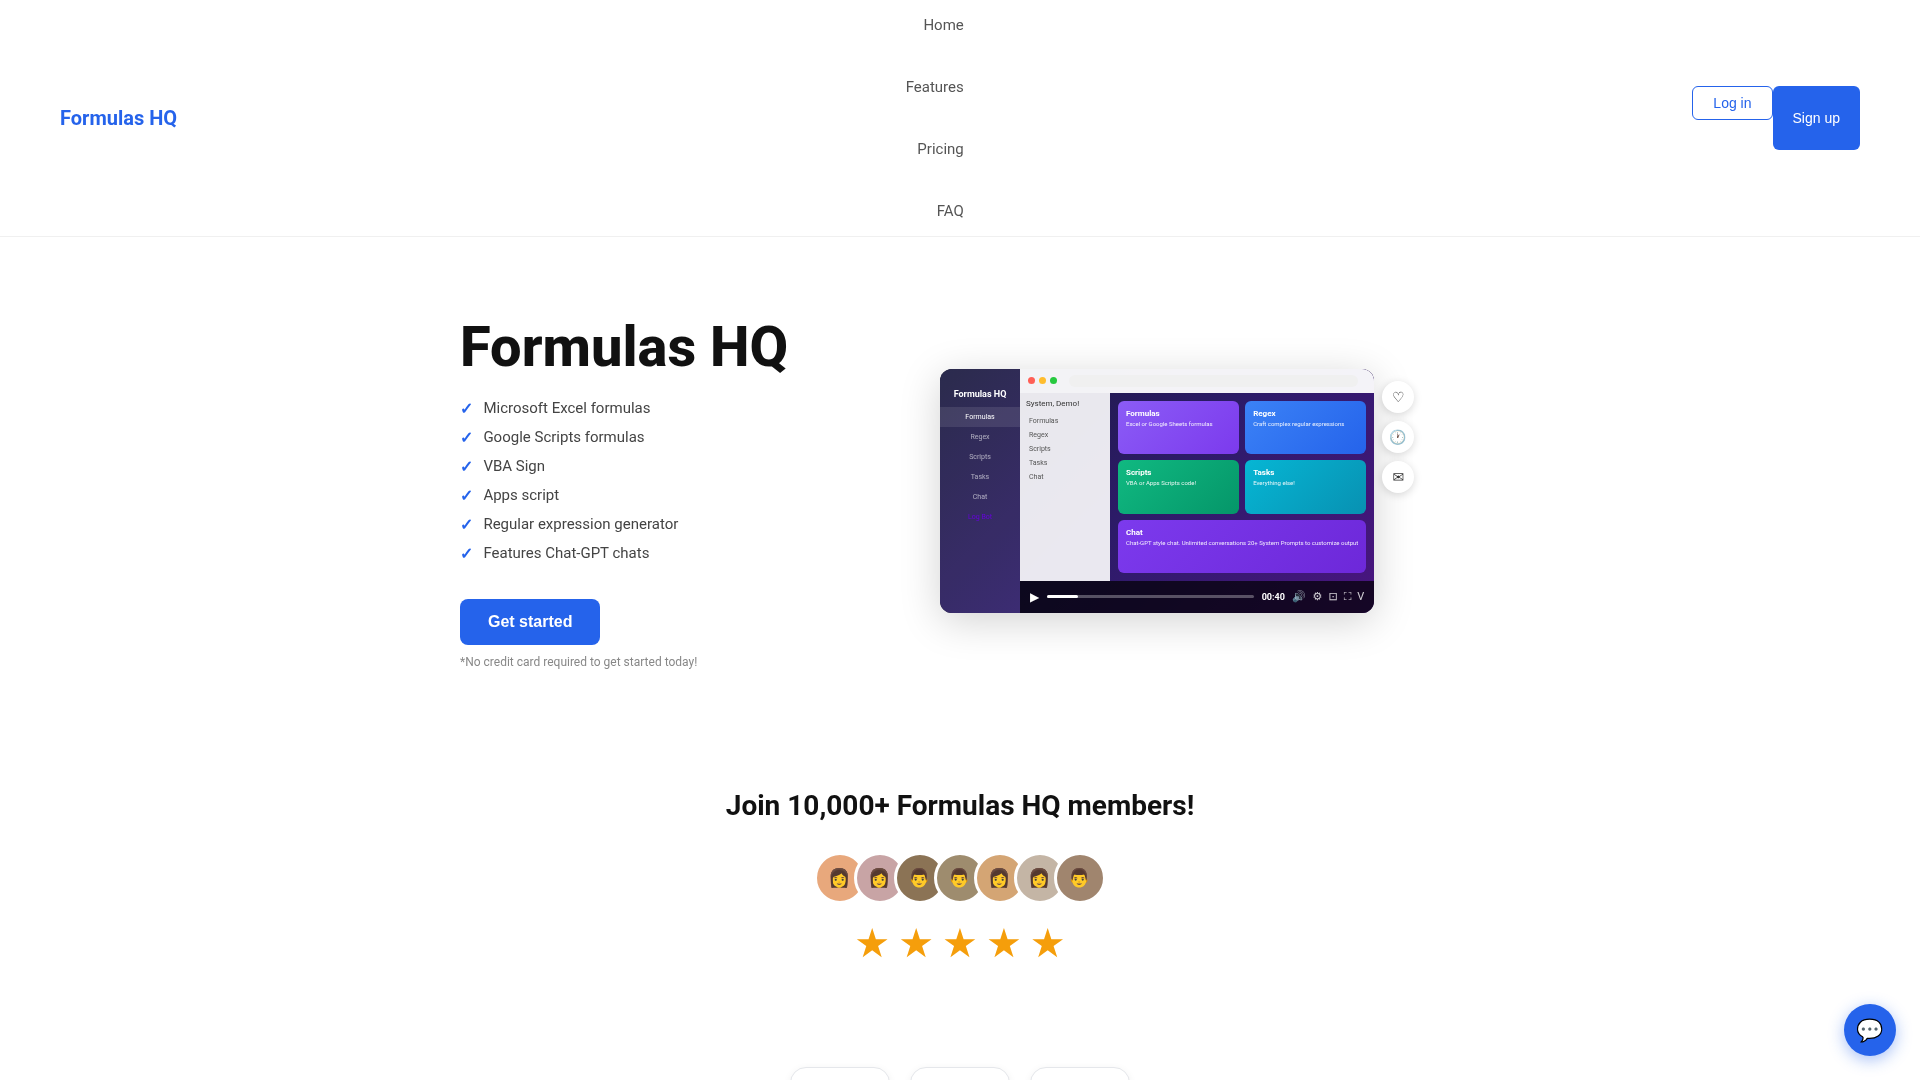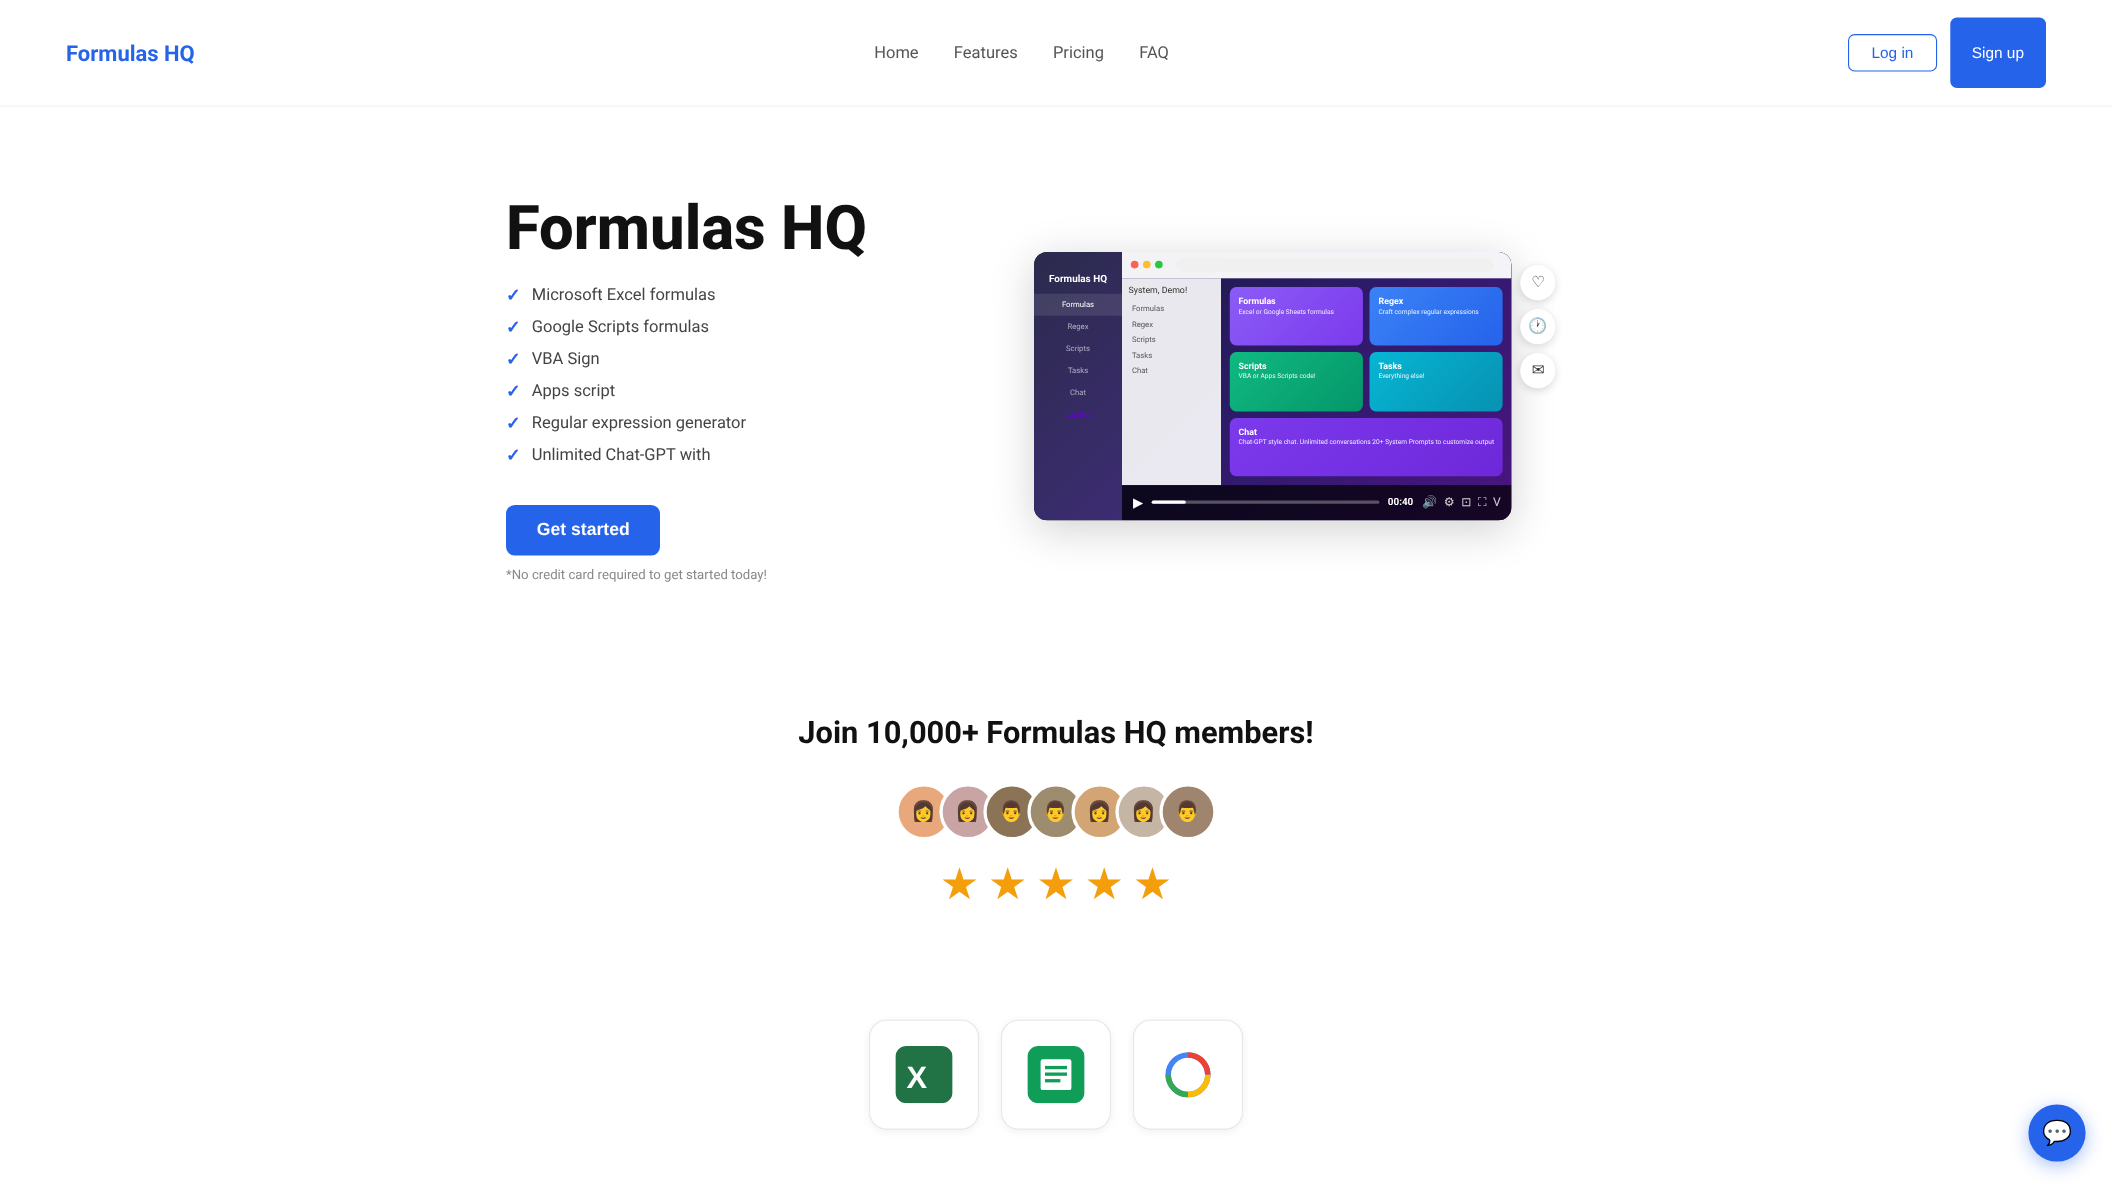--- a/index.html
+++ b/index.html
@@ -5,23 +5,23 @@
     * { margin: 0; padding: 0; box-sizing: border-box; }
     body { font-family: -apple-system, BlinkMacSystemFont, 'Segoe UI', Roboto, sans-serif; background: #fff; color: #333; overflow-x: hidden; }
 
     
     nav {
       display: flex; align-items: center; justify-content: space-between;
       padding: 16px 60px; border-bottom: 1px solid #f0f0f0;
       position: sticky; top: 0; background: #fff; z-index: 100;
     }
     .nav-logo { color: #2563eb; font-weight: 700; font-size: 20px; text-decoration: none; }
-    .nav-links { display: flex; align-items: center; gap: 32px; }
+    .nav-links { display: flex; align-items: flex-end; gap: 44px; flex-direction: column; }
     .nav-link { color: #555; text-decoration: none; font-size: 15px; cursor: pointer; }
-    .nav-actions { display: flex; align-items: center; gap: 12px; }
+    .nav-actions { display: flex; align-items: flex-start; }
     .btn-login {
       padding: 8px 20px; border: 1px solid #2563eb; border-radius: 6px;
       color: #2563eb; background: #fff; font-size: 14px; cursor: pointer; font-weight: 500;
     }
     .btn-signup {
       padding: 24px 20px; border: none; border-radius: 6px;
       background: #2563eb; color: #fff; font-size: 14px; cursor: pointer; font-weight: 500;
     }
 
     
@@ -188,21 +188,21 @@
       <li>
         <span class="check-icon">✓</span>
         <span>Apps script</span>
       </li>
       <li>
         <span class="check-icon">✓</span>
         <span>Regular expression generator</span>
       </li>
       <li>
         <span class="check-icon">✓</span>
-        <span>Unlimited Chat-GPT with</span>
+        <span>Features Chat-GPT chats</span>
       </li>
     </ul>
     <button class="btn-get-started">Get started</button>
     <p class="no-cc">*No credit card required to get started today!</p>
   </div>
 
   <div class="hero-right">
     <div style="position:relative; display:inline-block;">
       <div class="video-container">
         <div class="video-mock">

